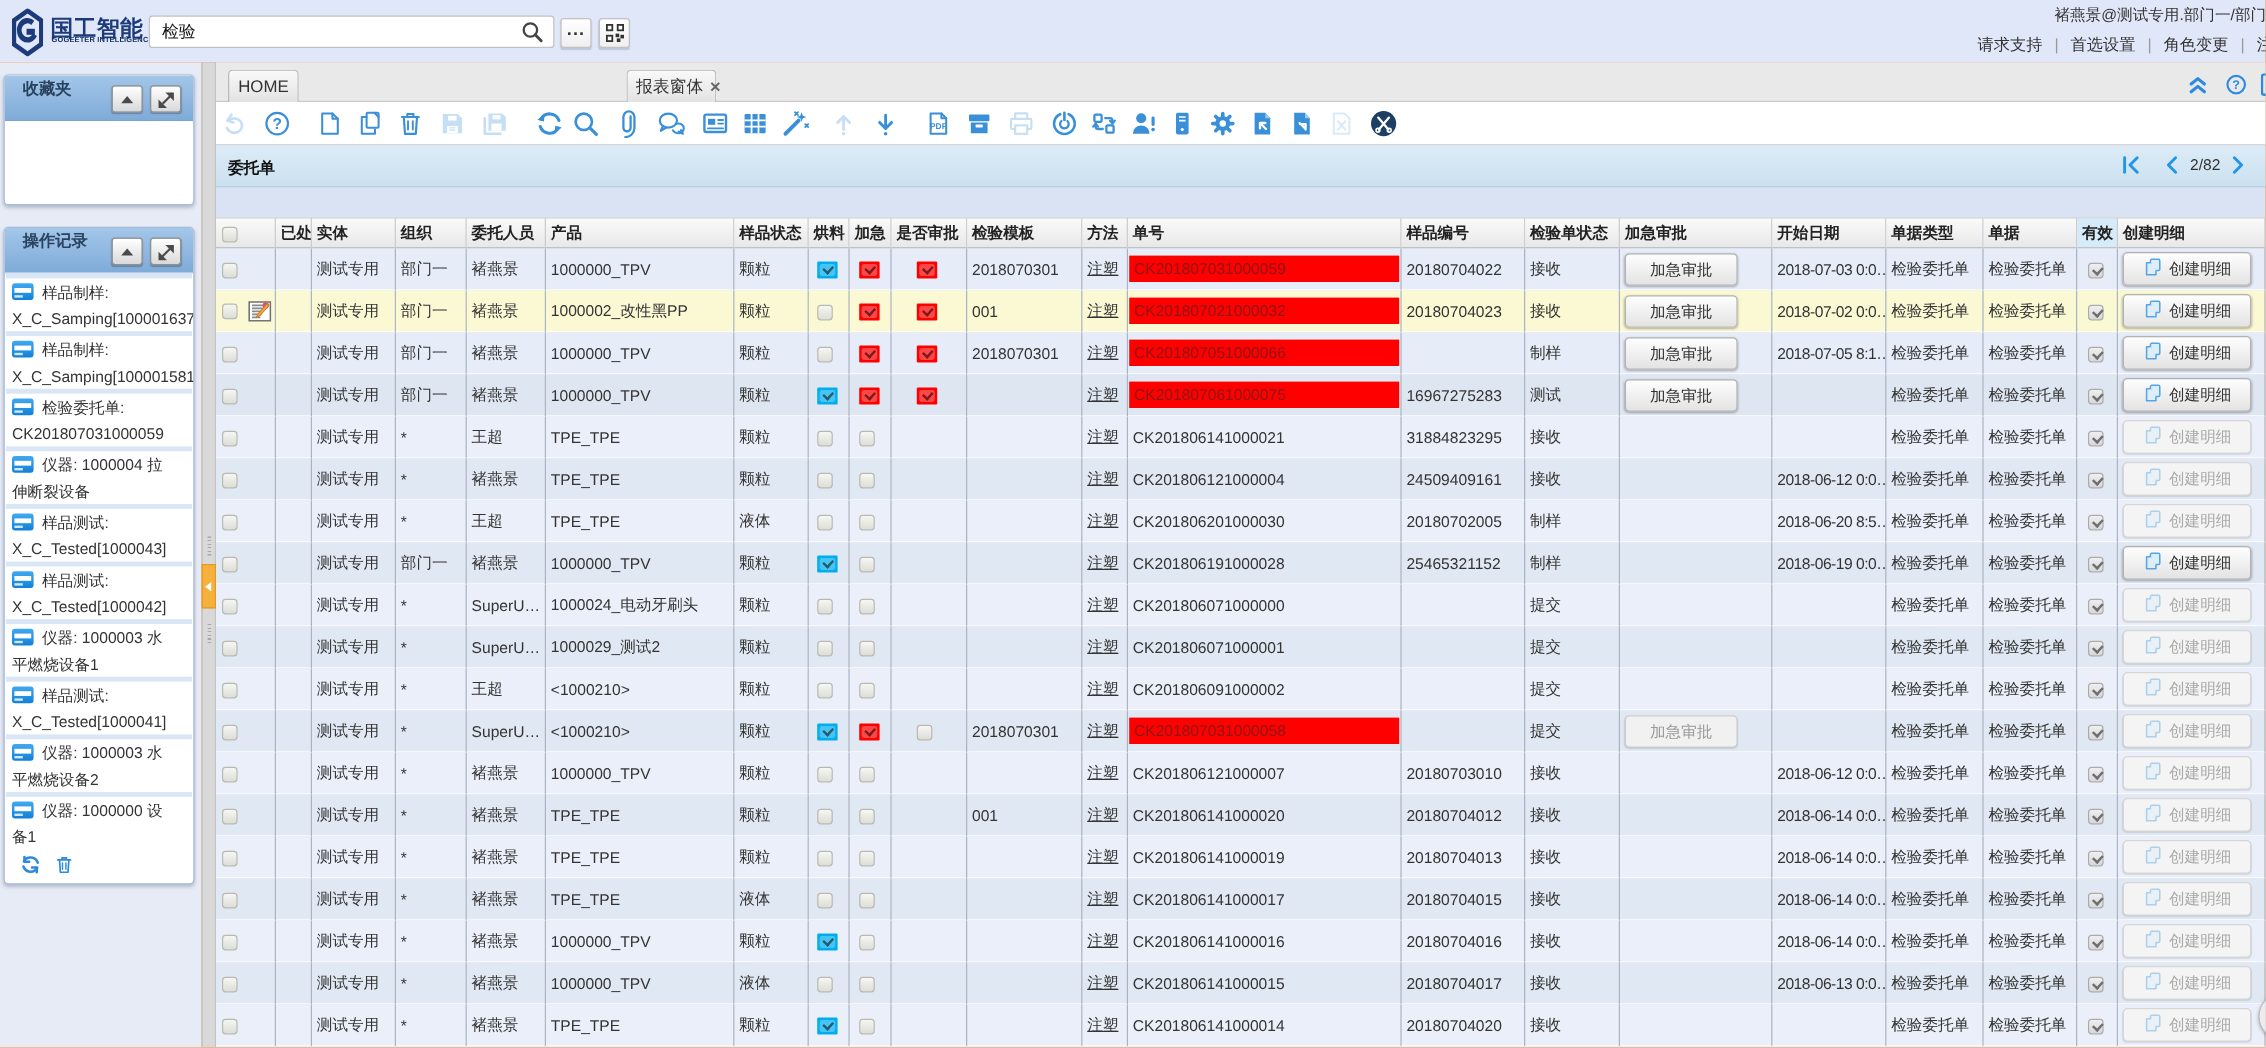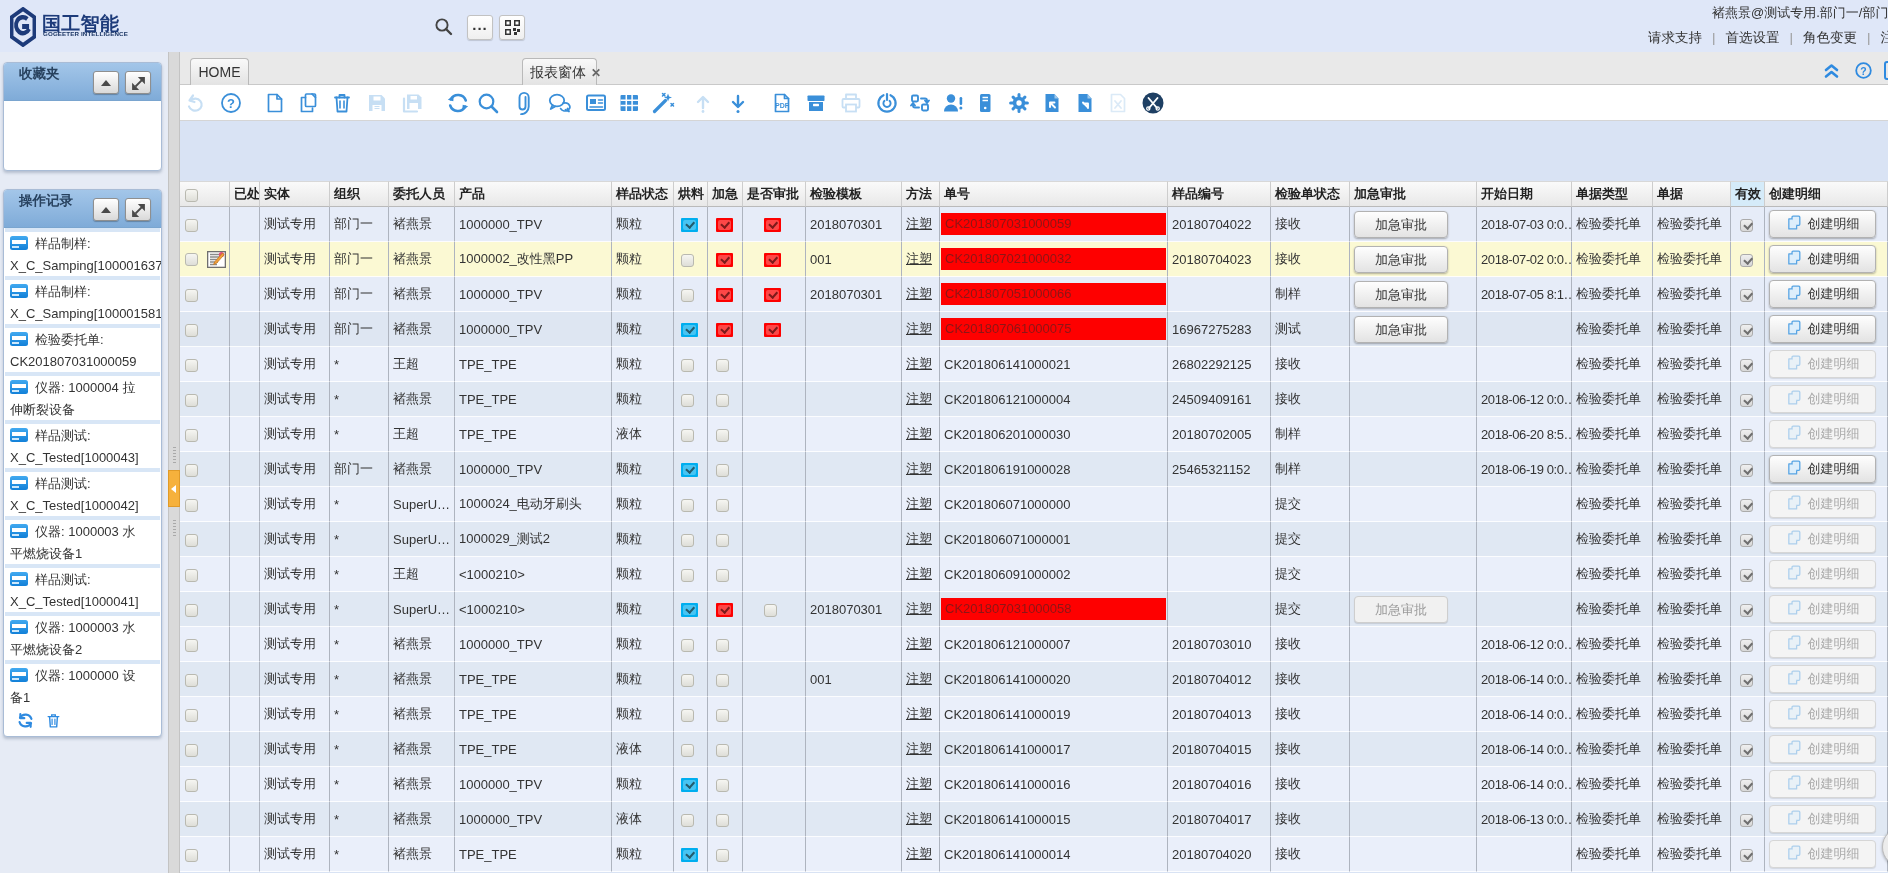--- a/index.html
+++ b/index.html
@@ -83,20 +83,21 @@
 <body>
 <div id="app">
 <div id="hdr">
 <svg style="position:absolute;left:10px;top:7px" width="26" height="40" viewBox="0 0 30 40" preserveAspectRatio="none">
 <path d="M15 2 L28 10 V30 L15 38 L2 30 V10 Z" fill="none" stroke="#1d3b7a" stroke-width="4"></path>
 <path d="M20 12 a8 8 0 1 0 2 10" fill="none" stroke="#1d3b7a" stroke-width="4.5"></path>
 <rect x="14" y="17" width="8" height="5" fill="#1d3b7a"></rect>
 </svg>
 <div id="brand">国工智能</div>
 <div id="brand2">GOGEETER INTELLIGENCE</div>
+<div id="srch">检验</div>
       <svg style="position:absolute;left:434px;top:17px" width="19" height="19" viewBox="0 0 19 19">
         <circle cx="8" cy="8" r="5.6" fill="none" stroke="#444" stroke-width="1.9"></circle>
         <path d="M12 12 L17 17" stroke="#444" stroke-width="2.4" stroke-linecap="round"></path>
       </svg>
 <div class="hbtn" style="left:467px;width:26px;font-weight:bold;color:#333;letter-spacing:1px;line-height:17px;font-size:15px">...</div>
 <div class="hbtn" style="left:499px;width:26px"><svg style="margin-top:4px" width="15" height="15" viewBox="0 0 15 15">
           <g fill="#333">
             <rect x="0" y="0" width="6" height="6"></rect>
             <rect x="9" y="0" width="6" height="6"></rect>
             <rect x="0" y="9" width="6" height="6"></rect>
@@ -341,20 +342,39 @@
           <path d="M5.5 3.5 h9 l4 4 v13 h-13 z" fill="none" stroke="#dbeaf7" stroke-width="1.7" stroke-linecap="round" stroke-linejoin="round"></path>
           <path d="M9 10 l6 7 M15 10 l-6 7" fill="none" stroke="#dbeaf7" stroke-width="1.8" stroke-linecap="round" stroke-linejoin="round"></path>
         </svg>
         <svg class="ti" style="left:961px" width="24" height="24" viewBox="0 0 24 24">
           <circle cx="12" cy="12" r="10.5" fill="#1e3f63"></circle>
           <path d="M7.5 7 L16 17 M16.5 7 L8 17" stroke="#fff" stroke-width="1.9" stroke-linecap="round"></path>
           <circle cx="7.3" cy="17.5" r="1.6" fill="none" stroke="#fff" stroke-width="1.3"></circle>
           <circle cx="16.7" cy="17.5" r="1.6" fill="none" stroke="#fff" stroke-width="1.3"></circle>
         </svg>
       </div>
+<div id="phead2">
+        <span class="ttl">委托单</span>
+<div id="pager">
+<svg width="16" height="15" viewBox="0 0 16 15">
+            <g fill="none" stroke="#2196e8" stroke-width="2.4" stroke-linecap="round" stroke-linejoin="round">
+              <path d="M2.5 1.5 v12"></path>
+              <path d="M13 1.5 L7 7.5 L13 13.5"></path>
+            </g>
+          </svg>
+<span style="display:inline-block;width:14px"></span>
+<svg width="10" height="15" viewBox="0 0 10 15">
+            <path d="M8 1.5 L2 7.5 L8 13.5" fill="none" stroke="#2196e8" stroke-width="2.4" stroke-linecap="round" stroke-linejoin="round"></path>
+          </svg>
+<span id="pgnum">2/82</span>
+<svg width="10" height="15" viewBox="0 0 10 15">
+            <path d="M2 1.5 L8 7.5 L2 13.5" fill="none" stroke="#2196e8" stroke-width="2.4" stroke-linecap="round" stroke-linejoin="round"></path>
+          </svg>
+</div>
+      </div>
 <table id="grid">
         <thead>
           <tr>
             <th style="width:50px"><span class="cb" style="margin-left:1px"></span></th>
             <th style="width:30px">已处理</th>
             <th style="width:70px">实体</th>
             <th style="width:59px">组织</th>
             <th style="width:66px">委托人员</th>
             <th style="width:157px">产品</th>
             <th style="width:62px">样品状态</th>
@@ -501,21 +521,21 @@
             <td>*</td>
             <td>王超</td>
             <td>TPE_TPE</td>
             <td>颗粒</td>
             <td style="padding-left:7px"><span class="cb"></span></td>
             <td style="padding-left:8px"><span class="cb"></span></td>
             <td style="padding-left:21px"></td>
             <td></td>
             <td><span class="und">注塑</span></td>
             <td>CK201806141000021</td>
-            <td>26802292125</td>
+            <td>31884823295</td>
             <td>接收</td>
             <td></td>
             <td class="dt"></td>
             <td>检验委托单</td>
             <td>检验委托单</td>
             <td style="padding-left:9px"><span class="cbg"></span></td>
             <td style="padding-left:4px"><span class="cbtn dis"><svg width="17" height="17" viewBox="0 0 24 24">
                   <rect x="8.5" y="3" width="11" height="13" rx="1.5" fill="#ddeefb" stroke="#57a4e4" stroke-width="1.8"></rect>
                   <path d="M8.5 7 h-4.5 v14 h11 v-5" fill="#ddeefb" stroke="#57a4e4" stroke-width="1.8" stroke-linejoin="round"></path>
                 </svg>创建明细</span></td>

